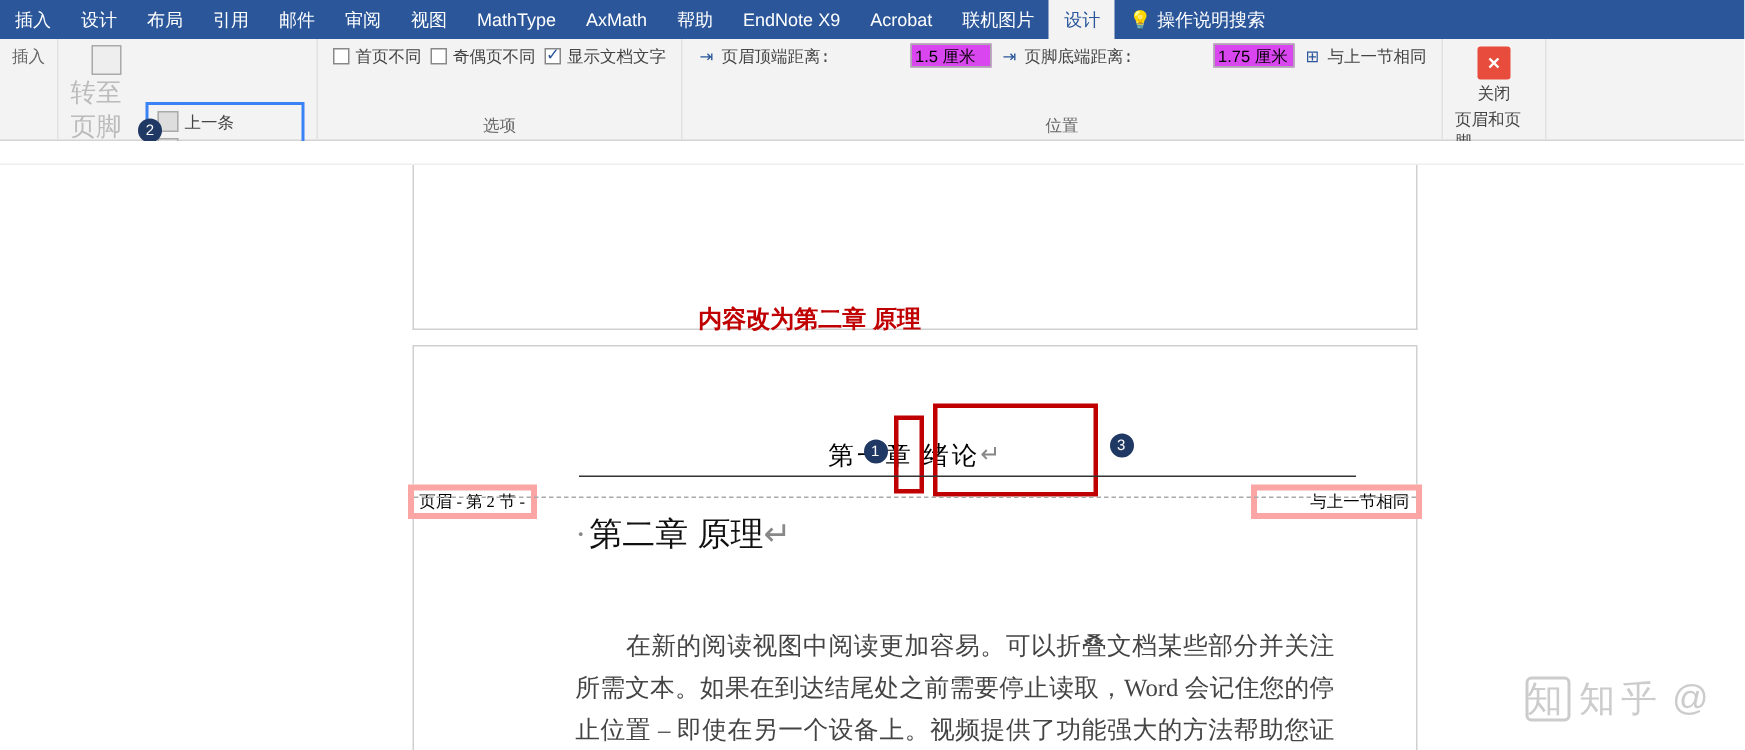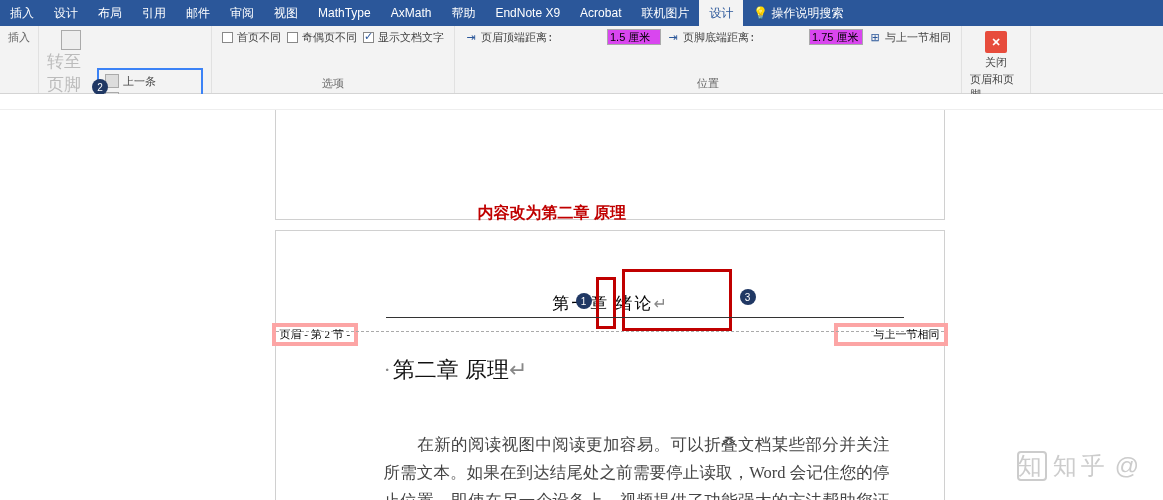--- a/index.html
+++ b/index.html
@@ -34,36 +34,36 @@
     .tick { width:12px; text-align:center; color:#2b579a;}
     .close-btn { display:flex; flex-direction:column; align-items:center; gap:2px; padding-top:3px; width:52px; }
     .close-x { width:22px; height:22px; background:#e74c3c; color:#fff; display:flex;align-items:center;justify-content:center; font-weight:bold; border-radius:2px;}
     
     .doc-wrap { position:absolute; top:94px; left:0; right:0; bottom:0; background:#fff; }
     .ruler { height:16px; background:#fff; font-size:8px; color:#777; position:relative; border-bottom:1px solid #eee; }
     .ruler-inner { position:absolute; left:250px; right:0; height:100%; display:flex; }
     .page-area { display:flex; flex-direction:column; align-items:center; background:#fff; padding:0;}
     .page-gap { width:670px; height:110px; background:#fff; border:1px solid #d0d0d0; border-top:none; margin-left:0; }
     .page2 { width:670px; background:#fff; border:1px solid #d0d0d0; position:relative; margin-top:10px; padding:20px 0 30px 0;}
-    .annotation { position:absolute; top:-28px; left:202px; color:#c00000; font-size:16px; font-weight:bold; }
+    .annotation { position:absolute; top:-28px; left:190px; color:#c00000; font-size:16px; font-weight:bold; }
     .hdr-line { position:absolute; top:86px; left:110px; right:40px; border-bottom:1px solid #333; }
     .hdr-text-row { display:flex; justify-content:center; align-items:center; margin-top:34px; height:36px; position:relative;}
     .hdr-text { font-size:17px; font-family:"SimSun","宋体",serif; letter-spacing:2px; }
     .red-box1 { position:absolute; left:320px; top:-8px; width:20px; height:52px; border:3px solid #c00000; }
     .red-box2 { position:absolute; left:346px; top:-16px; width:110px; height:62px; border:3px solid #c00000; }
     .num-badge { width:16px; height:16px; border-radius:50%; background:#203864; color:#fff; font-size:10px; display:flex;align-items:center;justify-content:center; position:absolute;}
     .badge1 { left:300px; top:8px; }
     .badge3 { left:464px; top:4px; }
     .badge2-rib { position:absolute; bottom:-2px; left:53px; width:16px;height:16px;}
     .hdrtag { position:absolute; top:92px; font-size:11px; font-family:"SimSun",serif; border:4px solid #fca5a5; padding:0 4px; background:#fff;}
     .hdrtag.left { left:-4px; }
     .hdrtag.right { right:-4px;padding-left:36px; }
     .dashed { position:absolute; top:100px; left:0; right:0; border-top:1px dashed #aaa; }
     .body-text { margin:46px 54px 0 108px; font-family:"SimSun","宋体",serif; font-size:16.5px; color:#444; line-height:28px; text-align:justify;}
-    .body-title { font-size:22px; color:#111; margin:34px 0 6px 108px; font-family:"SimSun","宋体",serif; }
+    .body-title { font-size:22px; color:#111; margin:20px 0 6px 108px; font-family:"SimSun","宋体",serif; }
     .body-title::before { content:"·"; color:#888; margin-right:2px;}
     .ret { color:#888; }
     .watermark { position:absolute; right:20px; bottom:18px; font-size:24px; color:#ccc; letter-spacing:4px; display:flex; align-items:center; gap:6px;}
     .wm-logo { width:30px;height:30px; border:2px solid #ccc; border-radius:4px; display:flex;align-items:center;justify-content:center;}
     .page-container{ position:relative; left:28px;}
     .doc-scroll{ height:390px; overflow:hidden;}
     
     .dd::after{ content:"▾"; font-size:8px; margin-left:2px; color:#666;}
     .mini-icon{ width:14px;height:14px; background:#ddd; border:1px solid #aaa;}
     .pos-group-wrap .group-body{ gap:4px; }

